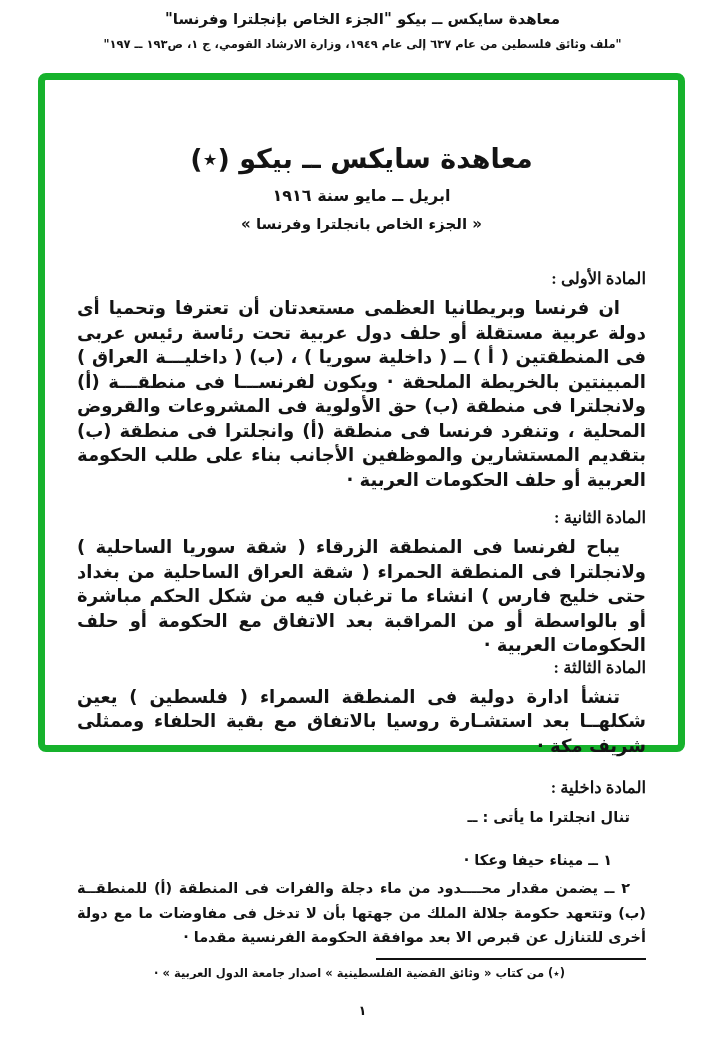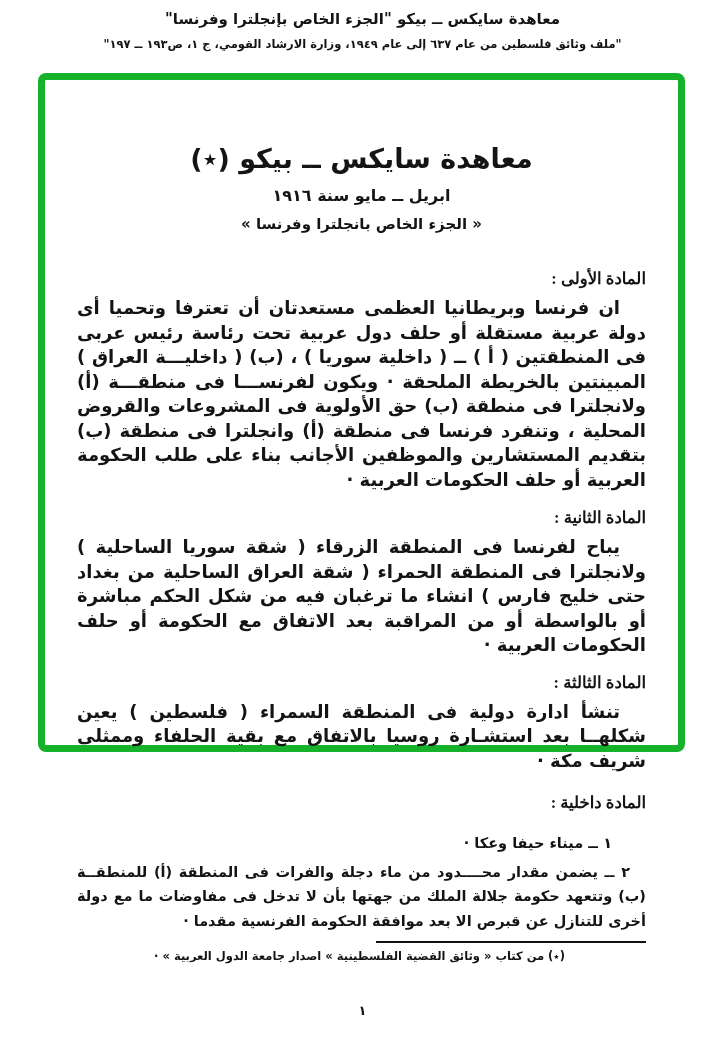--- a/index.html
+++ b/index.html
@@ -80,21 +80,21 @@
     font-size: 18px;
     font-weight: bold;
     line-height: 24.5px;
     text-align: justify;
     text-justify: inter-word;
     text-indent: 26px;
     margin-top: 7px;
   }
   .art1 { margin-top: 36px; }
   .art2 { margin-top: 16px; }
-  .art3 { margin-top: 15px; }
+  .art3 { }
   .art4 { margin-top: 20px; }
   .article-lead {
     font-size: 14.5px;
     font-weight: bold;
     line-height: 24.5px;
     margin-top: 7px;
     text-indent: 16px;
   }
   .article-item1 {
     font-size: 14.5px;
@@ -165,20 +165,21 @@
       <div class="article-body">يباح لفرنسا فى المنطقة الزرقاء ( شقة سوريا الساحلية ) ولانجلترا فى المنطقة الحمراء ( شقة العراق الساحلية من بغداد حتى خليج فارس ) انشاء ما ترغبان فيه من شكل الحكم مباشرة أو بالواسطة أو من المراقبة بعد الاتفاق مع الحكومة أو حلف الحكومات العربية ·</div>
     </div>
 
     <div class="article art3">
       <div class="article-heading">المادة الثالثة :</div>
       <div class="article-body">تنشأ ادارة دولية فى المنطقة السمراء ( فلسطين ) يعين شكلهــا بعد استشـارة روسيا بالاتفاق مع بقية الحلفاء وممثلى شريف مكة ·</div>
     </div>
 
     <div class="article art4">
       <div class="article-heading">المادة داخلية :</div>
+      <div class="article-lead">تنال انجلترا ما يأتى : ــ</div>
       <div class="article-item1">١ ــ ميناء حيفا وعكا ·</div>
       <div class="article-item2">٢ ــ يضمن مقدار محــــدود من ماء دجلة والفرات فى المنطقة (أ) للمنطقــة (ب) وتتعهد حكومة جلالة الملك من جهتها بأن لا تدخل فى مفاوضات ما مع دولة أخرى للتنازل عن قبرص الا بعد موافقة الحكومة الفرنسية مقدما ·</div>
     </div>
 
     <div class="footnote-divider"></div>
     <div class="footnote">(٭) من كتاب « وثائق القضية الفلسطينية » اصدار جامعة الدول العربية » ·</div>
 
   </div>
 </div>
 

